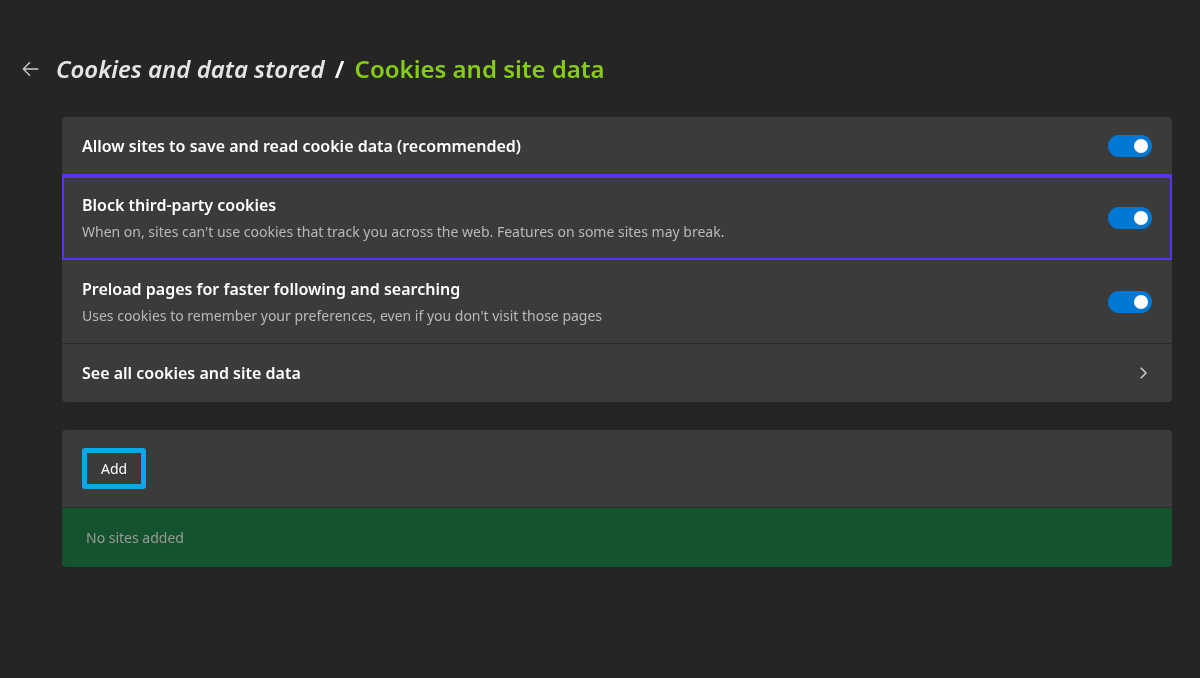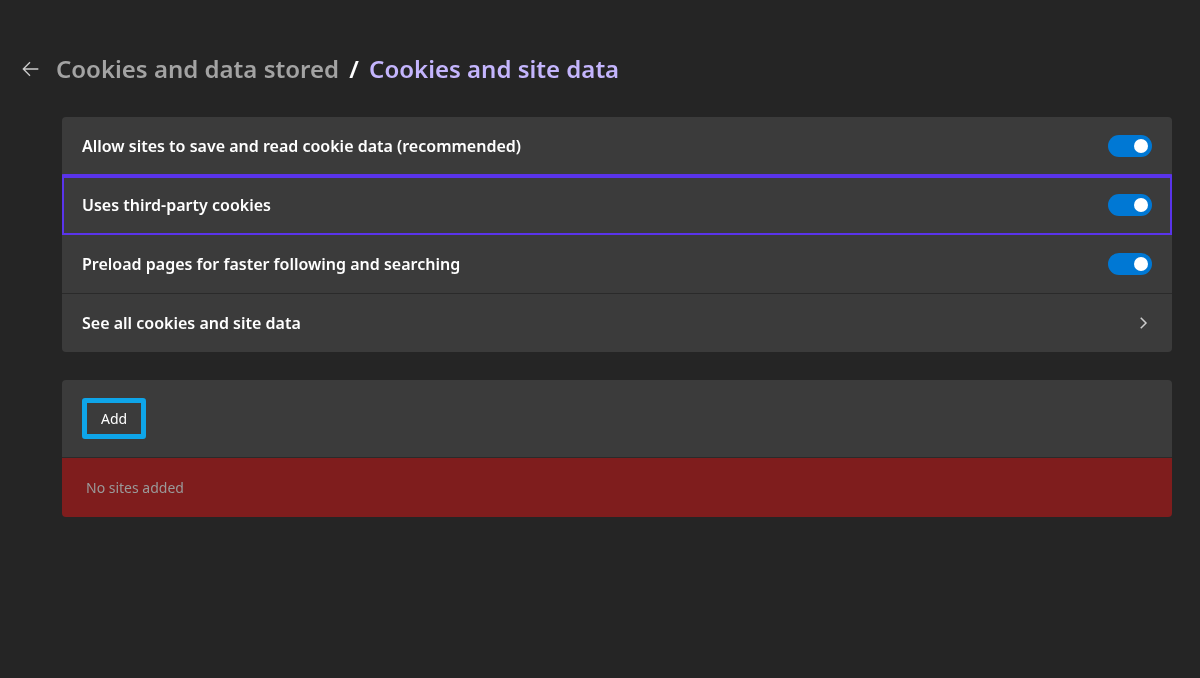--- a/index.html
+++ b/index.html
@@ -1,42 +1,42 @@
 <!DOCTYPE html>
 <html><head>
 <meta charset="utf-8">
 <style>
   * { box-sizing: border-box; margin: 0; padding: 0; }
   html, body { width: 1200px; height: 678px; background: #252525; font-family: "Segoe UI", system-ui, -apple-system, sans-serif; color: #fff; overflow: hidden; }
   .page { padding: 52px 18px 0 18px; }
   .breadcrumb { display: flex; align-items: center; gap: 14px; margin-bottom: 32px; }
   .breadcrumb-text { font-size: 24px; font-weight: 600; }
-  .breadcrumb-link { color: #a3a3a3; cursor: pointer; }
+  .breadcrumb-link { color: #e5e5e5; cursor: pointer; font-style: italic; }
   .breadcrumb-sep { color: #fff; margin: 0 4px; }
-  .breadcrumb-current { color: #c4b5fd; }
+  .breadcrumb-current { color: #84cc16; }
   .back-arrow { width: 24px; height: 24px; display: flex; align-items: center; justify-content: center; cursor: pointer; color: #ccc; }
   .back-arrow svg { width: 20px; height: 20px; }
 
   .group { margin-left: 44px; margin-right: 10px; border-radius: 4px; overflow: hidden; margin-bottom: 28px; }
   .row { background: #3b3b3b; padding: 18px 20px; display: flex; align-items: center; justify-content: space-between; border-bottom: 1px solid #2a2a2a; position: relative; }
   .row:last-child { border-bottom: none; }
   .row-text { display: flex; flex-direction: column; gap: 6px; }
   .row-title { font-size: 16px; font-weight: 600; color: #fff; }
   .row-desc { font-size: 14px; color: #b9b9b9; font-weight: 400; }
   .row-clickable { cursor: pointer; }
   .row-highlight { outline: 4px solid #5a34eb; outline-offset: -2px; border-radius: 2px; }
 
   .toggle { width: 44px; height: 22px; border-radius: 11px; background: #0078d4; position: relative; cursor: pointer; flex-shrink: 0; }
   .toggle::after { content: ""; position: absolute; top: 4px; right: 4px; width: 14px; height: 14px; border-radius: 50%; background: #fff; }
 
   .chevron { width: 18px; height: 18px; flex-shrink: 0; color: #ccc; }
 
   .btn-add { background: transparent; border: 5px solid #0ea5e9; color: #fff; font-size: 14px; padding: 6px 14px; border-radius: 3px; cursor: pointer; font-family: inherit; }
 
-  .row-empty { background: #7f1d1d; padding: 20px 24px; align-items: flex-end; }
+  .row-empty { background: #14532d; padding: 20px 24px; align-items: flex-end; }
   .row-empty .row-desc { color: #9a9a9a; }
 </style>
 </head>
 <body>
 
 <div class="page">
 
   <div class="breadcrumb">
     <div class="back-arrow">
       <svg viewBox="0 0 24 24" fill="none" stroke="currentColor" stroke-width="1.6">
@@ -54,28 +54,30 @@
 
     <div class="row">
       <div class="row-text">
         <div class="row-title">Allow sites to save and read cookie data (recommended)</div>
       </div>
       <div class="toggle"></div>
     </div>
 
     <div class="row row-highlight">
       <div class="row-text">
-        <div class="row-title">Uses third-party cookies</div>
+        <div class="row-title">Block third-party cookies</div>
+        <div class="row-desc">When on, sites can't use cookies that track you across the web. Features on some sites may break.</div>
       </div>
       <div class="toggle"></div>
     </div>
 
     <div class="row">
       <div class="row-text">
         <div class="row-title">Preload pages for faster following and searching</div>
+        <div class="row-desc">Uses cookies to remember your preferences, even if you don't visit those pages</div>
       </div>
       <div class="toggle"></div>
     </div>
 
     <div class="row row-clickable">
       <div class="row-text">
         <div class="row-title">See all cookies and site data</div>
       </div>
       <svg class="chevron" viewBox="0 0 24 24" fill="none" stroke="currentColor" stroke-width="2">
           <path d="M9 5l7 7-7 7"></path>

